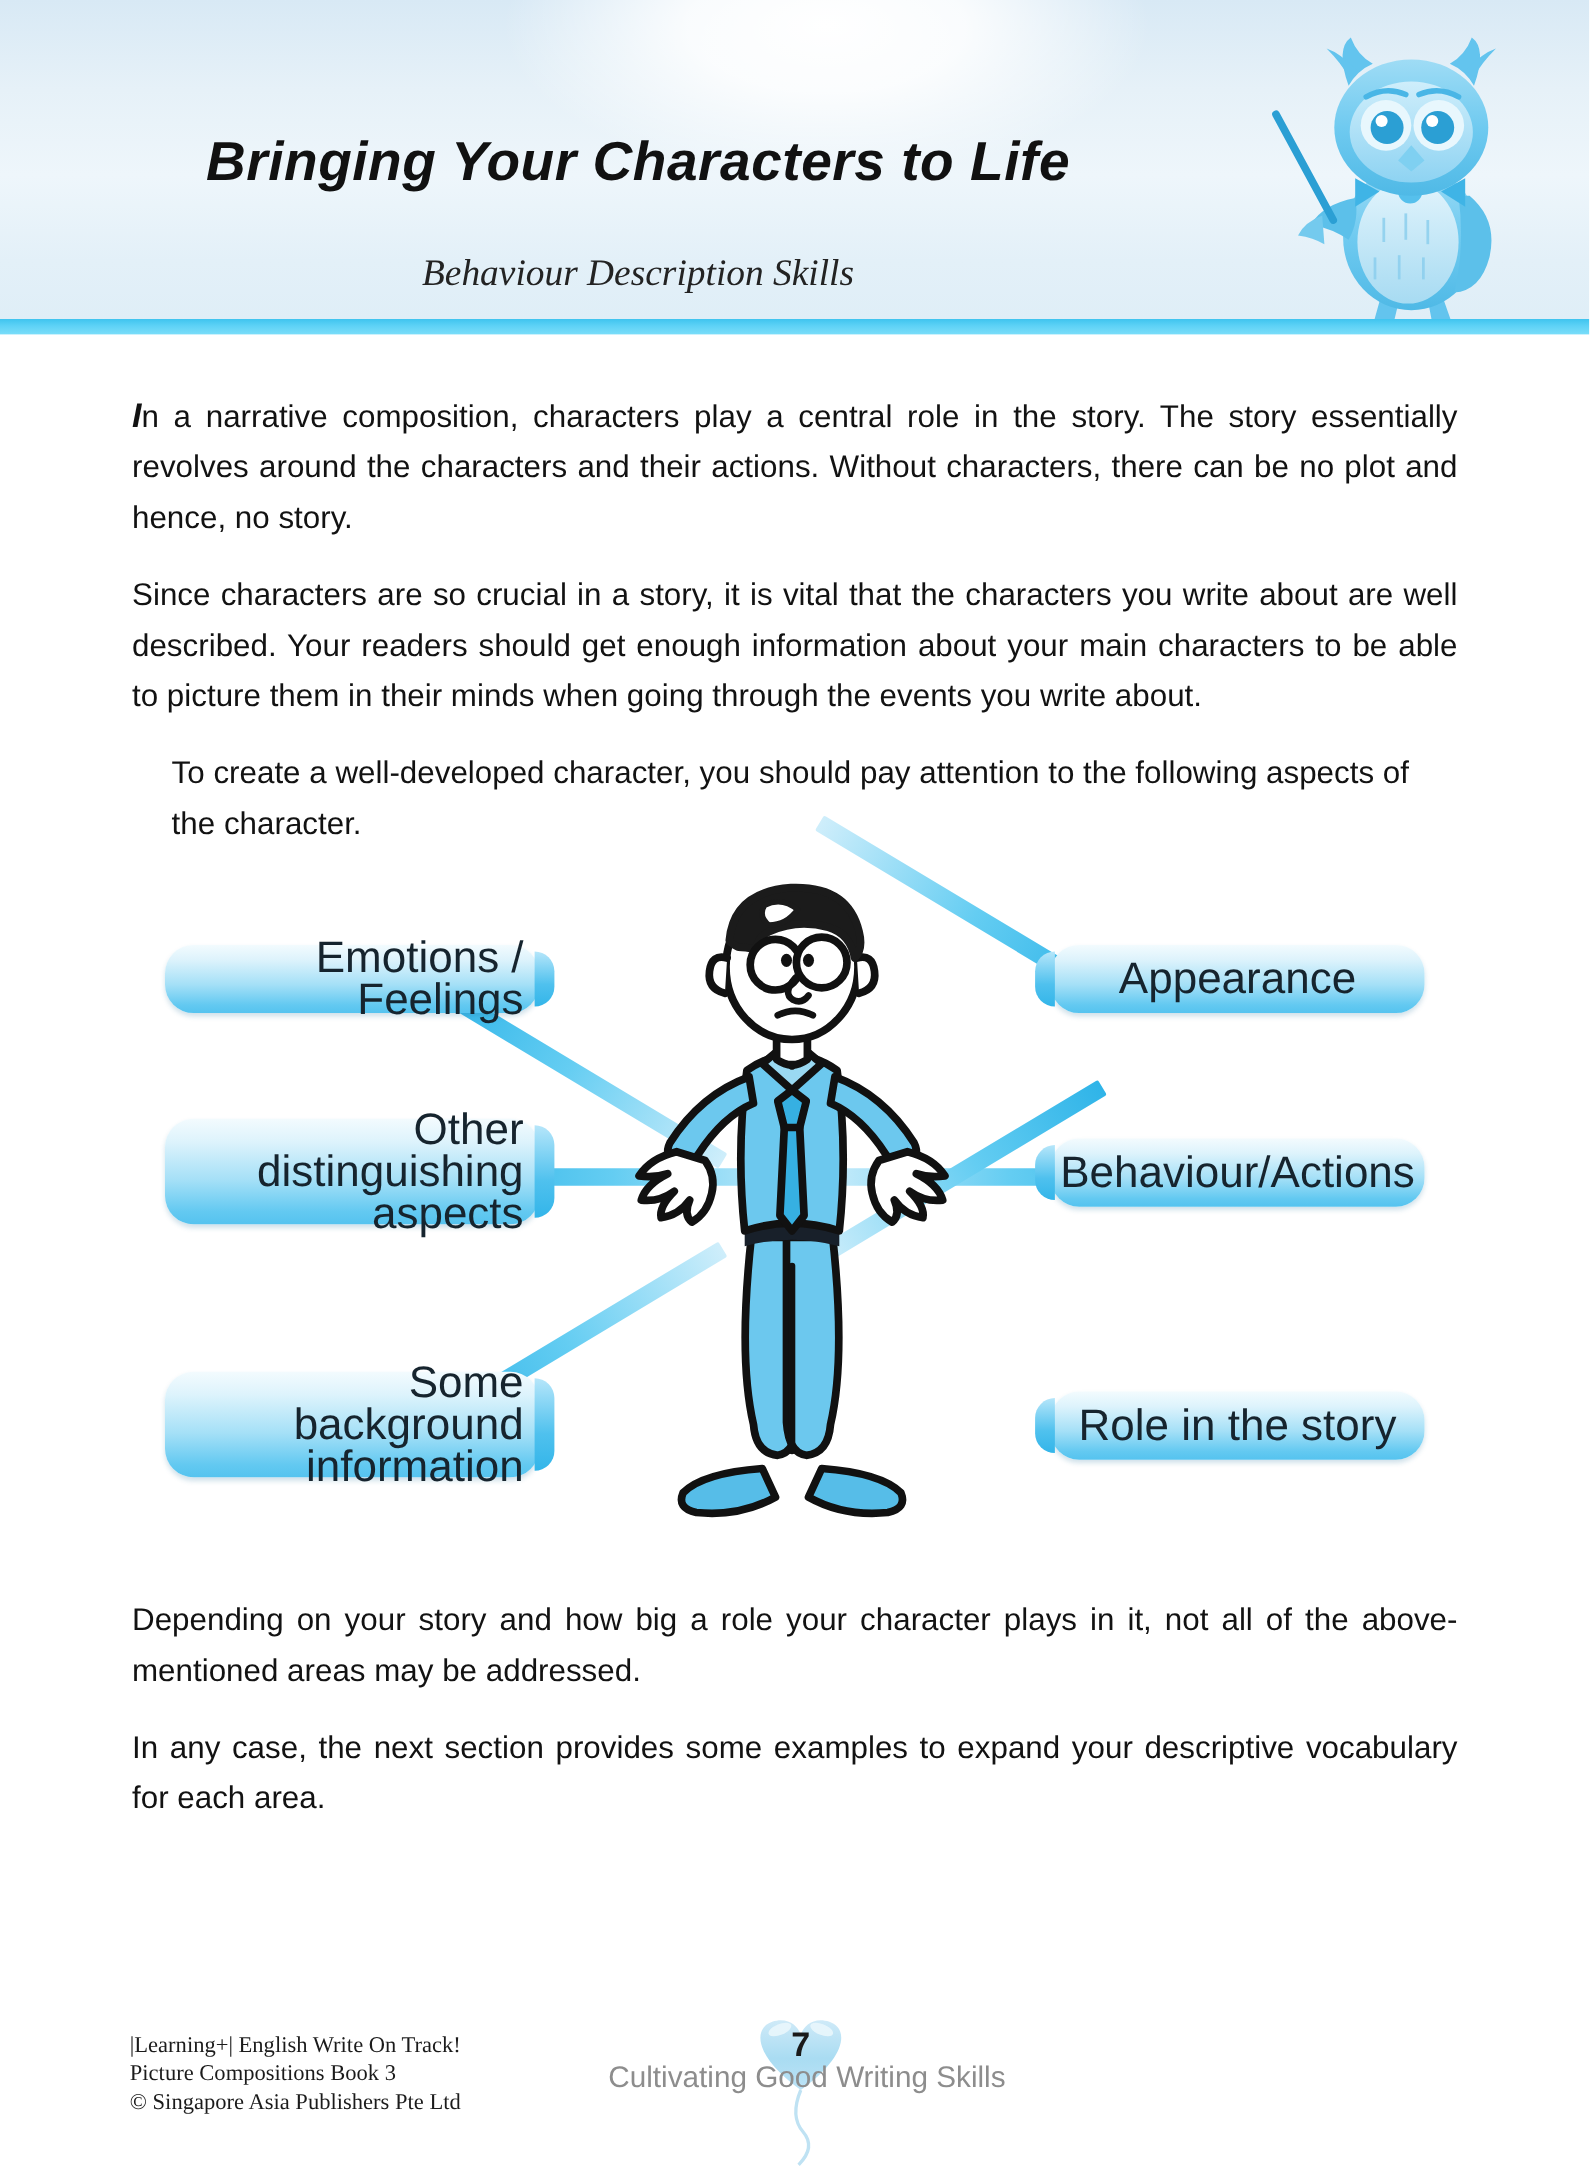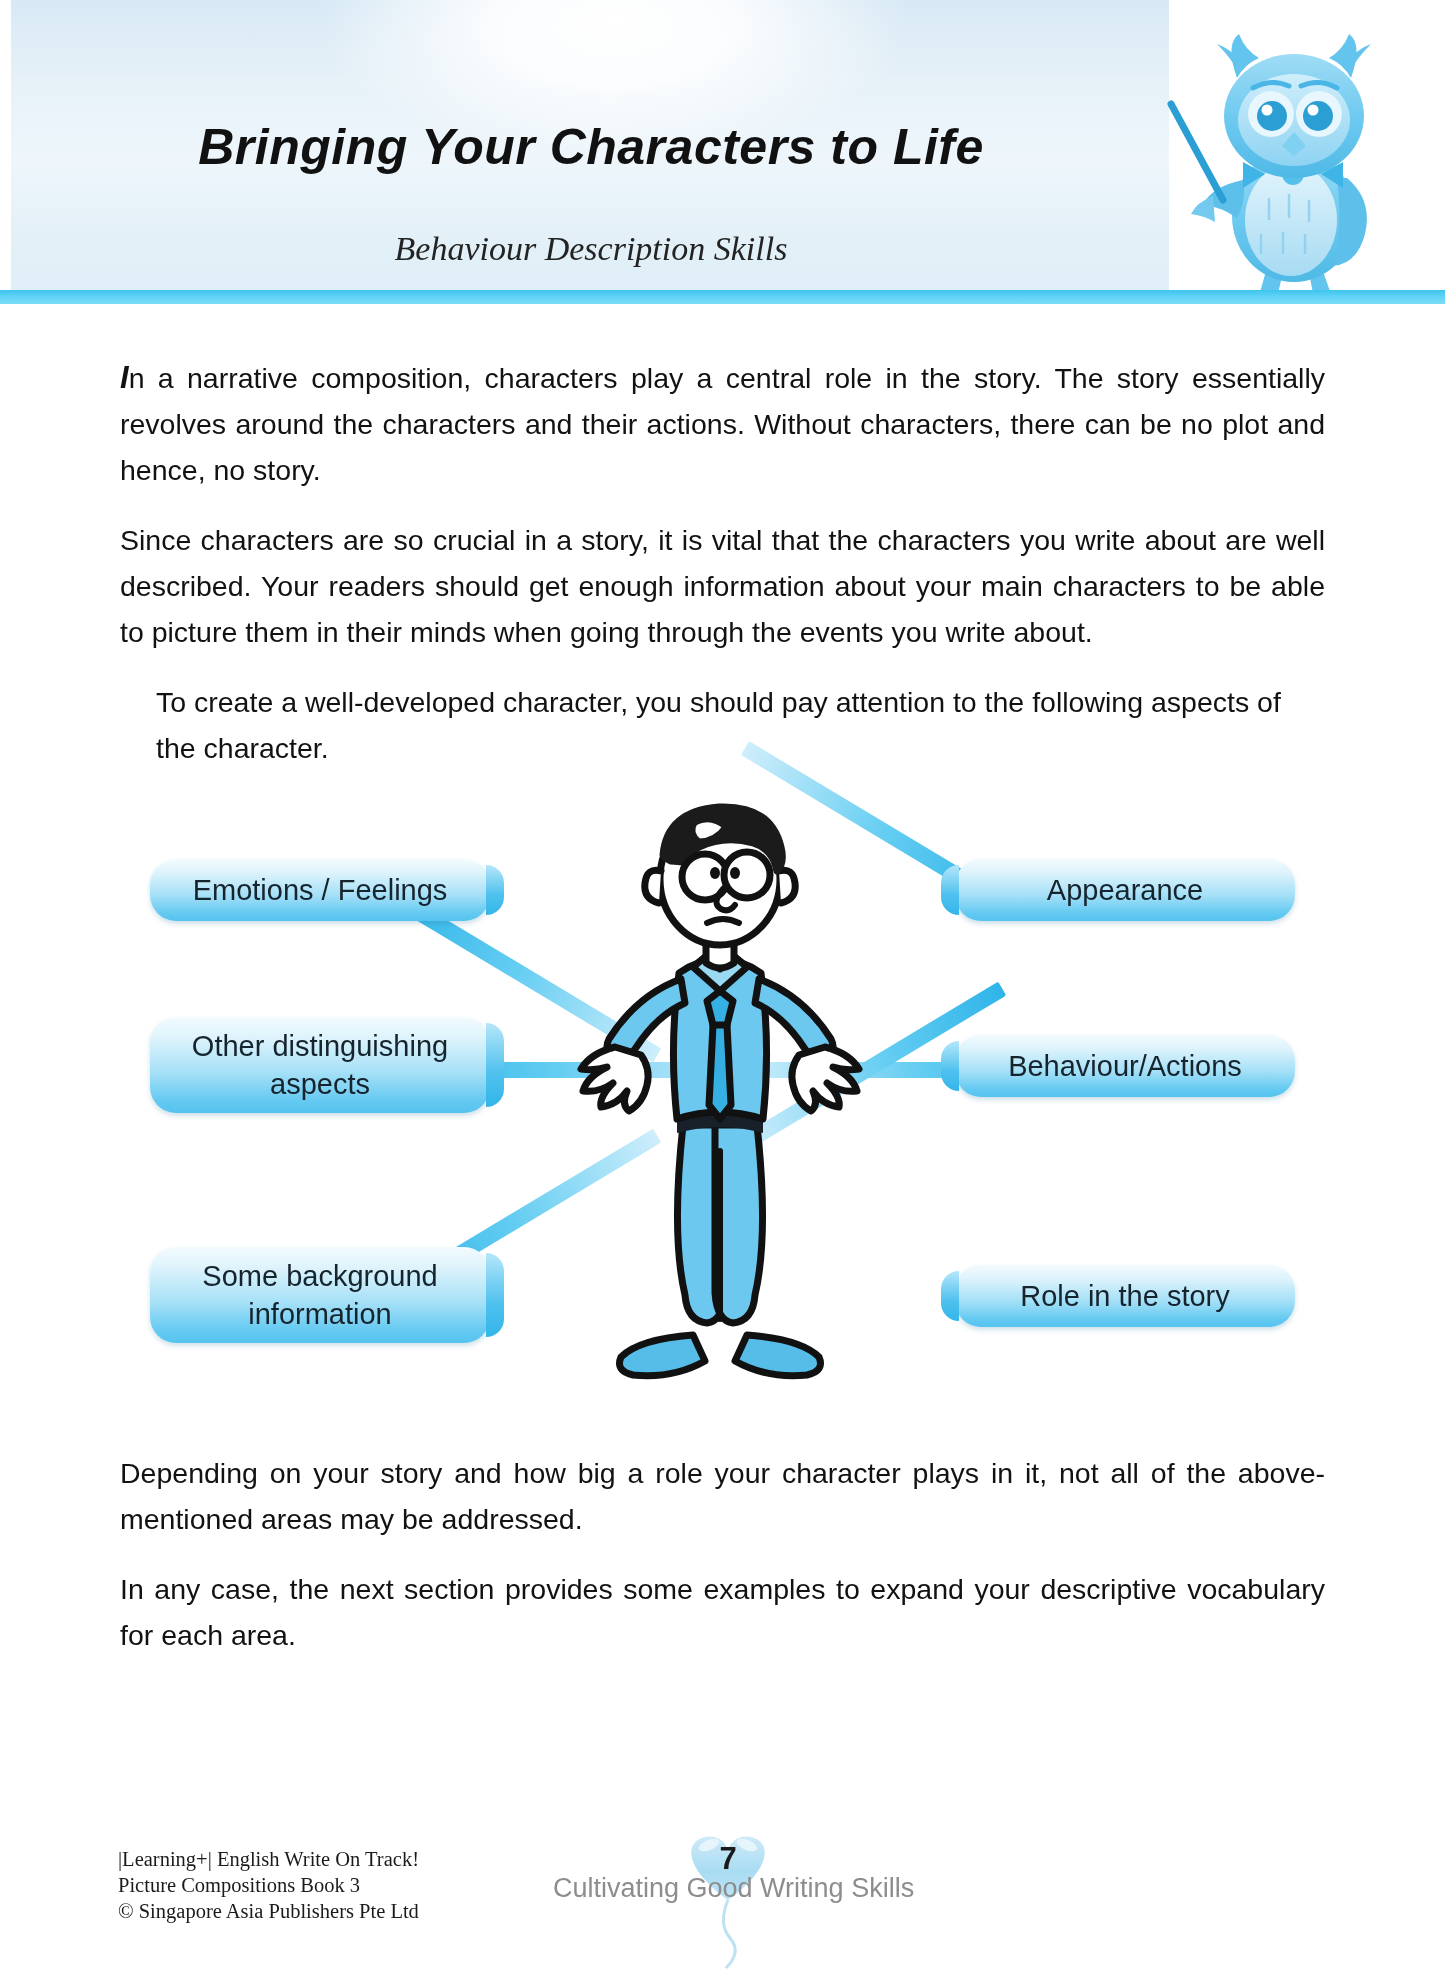--- a/index.html
+++ b/index.html
@@ -14,22 +14,22 @@
     position: relative;
     width: 1445px;
     height: 1980px;
     background: #ffffff;
     overflow: hidden;
   }
 
   
   .header {
     position: absolute;
-    left: 11px; top: 0;
-    width: 1158px;
+    left: 0; top: 0;
+    width: 1445px;
     height: 290px;
     background:
       radial-gradient(ellipse 420px 200px at 52% 8%, #ffffff 0%, rgba(255,255,255,0.85) 30%, rgba(255,255,255,0) 70%),
       linear-gradient(180deg, #d8e9f5 0%, #e6f1f8 28%, #eef6fb 55%, #e3f0f8 82%, #dfeef7 100%);
   }
   .header-rule {
     position: absolute;
     left: 0; top: 290px;
     width: 1445px;
     height: 14px;
@@ -109,24 +109,24 @@
 
   .node {
     position: absolute;
     box-sizing: border-box;
     border-radius: 26px;
     background: linear-gradient(180deg, #f3fbfe 0%, #ddf3fc 22%, #a5e0f7 58%, #63c9f1 88%, #55c3ef 100%);
     box-shadow: 0 3px 5px rgba(40,120,160,0.22);
     display: flex;
     align-items: center;
     justify-content: center;
-    text-align: center;
+    text-align: right;
     color: #16242e;
     font-family: "Liberation Sans", sans-serif;
-    font-size: 29px;
+    font-size: 40px;
     line-height: 38px;
     padding: 0 14px;
   }
   .node .cap {
     position: absolute;
     top: 6px;
     width: 18px;
     height: calc(100% - 12px);
     border-radius: 0 22px 22px 0;
     background: linear-gradient(180deg, #b6e6fa 0%, #4fc1ee 60%, #33b5e9 100%);

